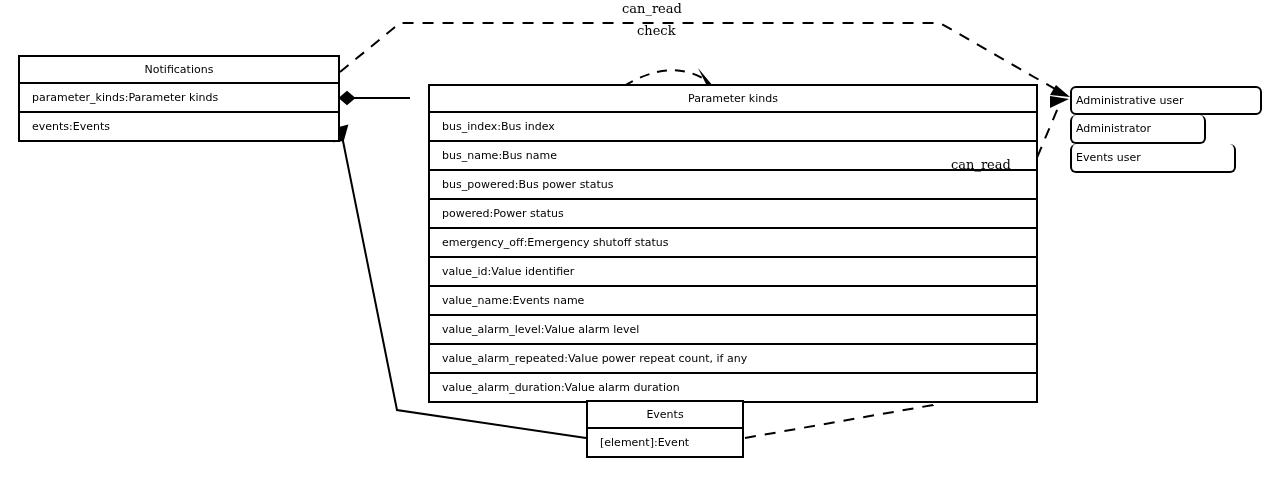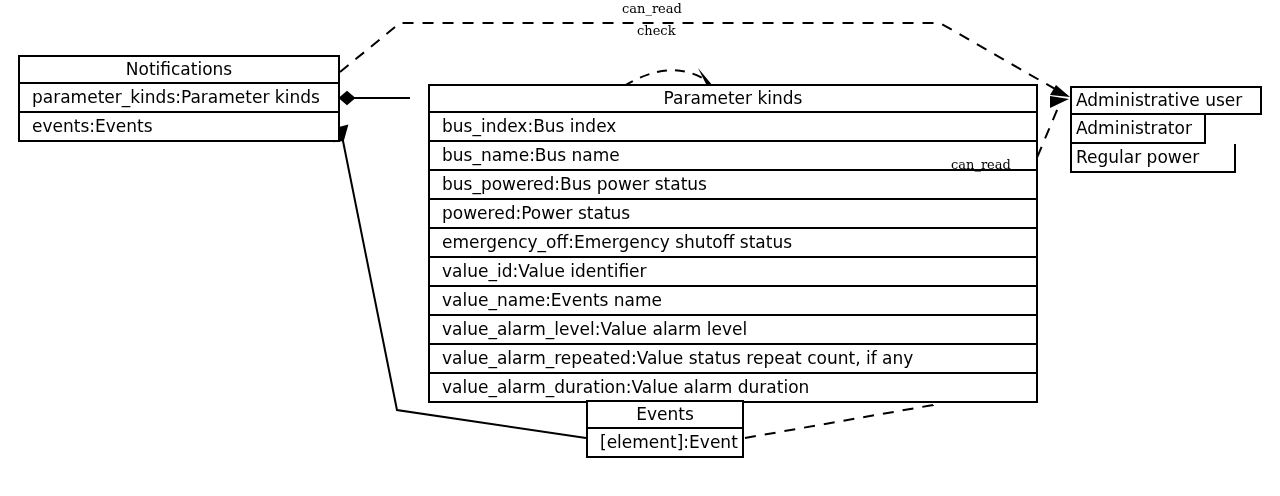--- a/index.html
+++ b/index.html
@@ -30,21 +30,21 @@
   }
   .uml-class {
     position: absolute;
     box-sizing: border-box;
     background: #ffffff;
   }
   .uml-row {
     box-sizing: border-box;
     border: 2px solid #000000;
     background: #ffffff;
-    font-size: 17px;
+    font-size: 11px;
     line-height: 1;
     height: 29px;
     display: flex;
     align-items: center;
     white-space: nowrap;
     overflow: hidden;
   }
   .uml-row + .uml-row {
     border-top-width: 0px;
   }
@@ -52,20 +52,21 @@
     justify-content: center;
     padding: 0 6px;
   }
   .uml-row.attr {
     justify-content: flex-start;
     padding: 0 12px;
   }
   .uml-row.lit {
     justify-content: flex-start;
     padding: 12px 4px;
+    border-radius: 6px;
   }
   .edge-label {
     position: absolute;
     font-family: "DejaVu Serif", "Liberation Serif", serif;
     font-size: 13px;
     line-height: 1;
     white-space: nowrap;
     background: transparent;
   }
 </style>
@@ -111,28 +112,28 @@
   <div class="uml-class" style="left:428px; top:84px; width:610px;">
     <div class="uml-row header">Parameter kinds</div>
     <div class="uml-row attr">bus_index:Bus index</div>
     <div class="uml-row attr">bus_name:Bus name</div>
     <div class="uml-row attr">bus_powered:Bus power status</div>
     <div class="uml-row attr">powered:Power status</div>
     <div class="uml-row attr">emergency_off:Emergency shutoff status</div>
     <div class="uml-row attr">value_id:Value identifier</div>
     <div class="uml-row attr">value_name:Events name</div>
     <div class="uml-row attr">value_alarm_level:Value alarm level</div>
-    <div class="uml-row attr">value_alarm_repeated:Value status repeat count, if any</div>
+    <div class="uml-row attr">value_alarm_repeated:Value power repeat count, if any</div>
     <div class="uml-row attr">value_alarm_duration:Value alarm duration</div>
   </div>
 
   <div class="uml-class" style="left:1070px; top:86px; width:192px;">
     <div class="uml-row lit" style="width:192px;">Administrative user</div>
     <div class="uml-row lit" style="width:136px;">Administrator</div>
-    <div class="uml-row lit" style="width:166px;">Regular power</div>
+    <div class="uml-row lit" style="width:166px;">Events user</div>
   </div>
 
   <div class="uml-class" style="left:586px; top:400px; width:158px;">
     <div class="uml-row header">Events</div>
     <div class="uml-row attr">[element]:Event</div>
   </div>
 
   <div class="edge-label" style="left:622px; top:2px;">can_read</div>
   <div class="edge-label" style="left:637px; top:24px;">check</div>
   <div class="edge-label" style="left:951px; top:158px;">can_read</div>

